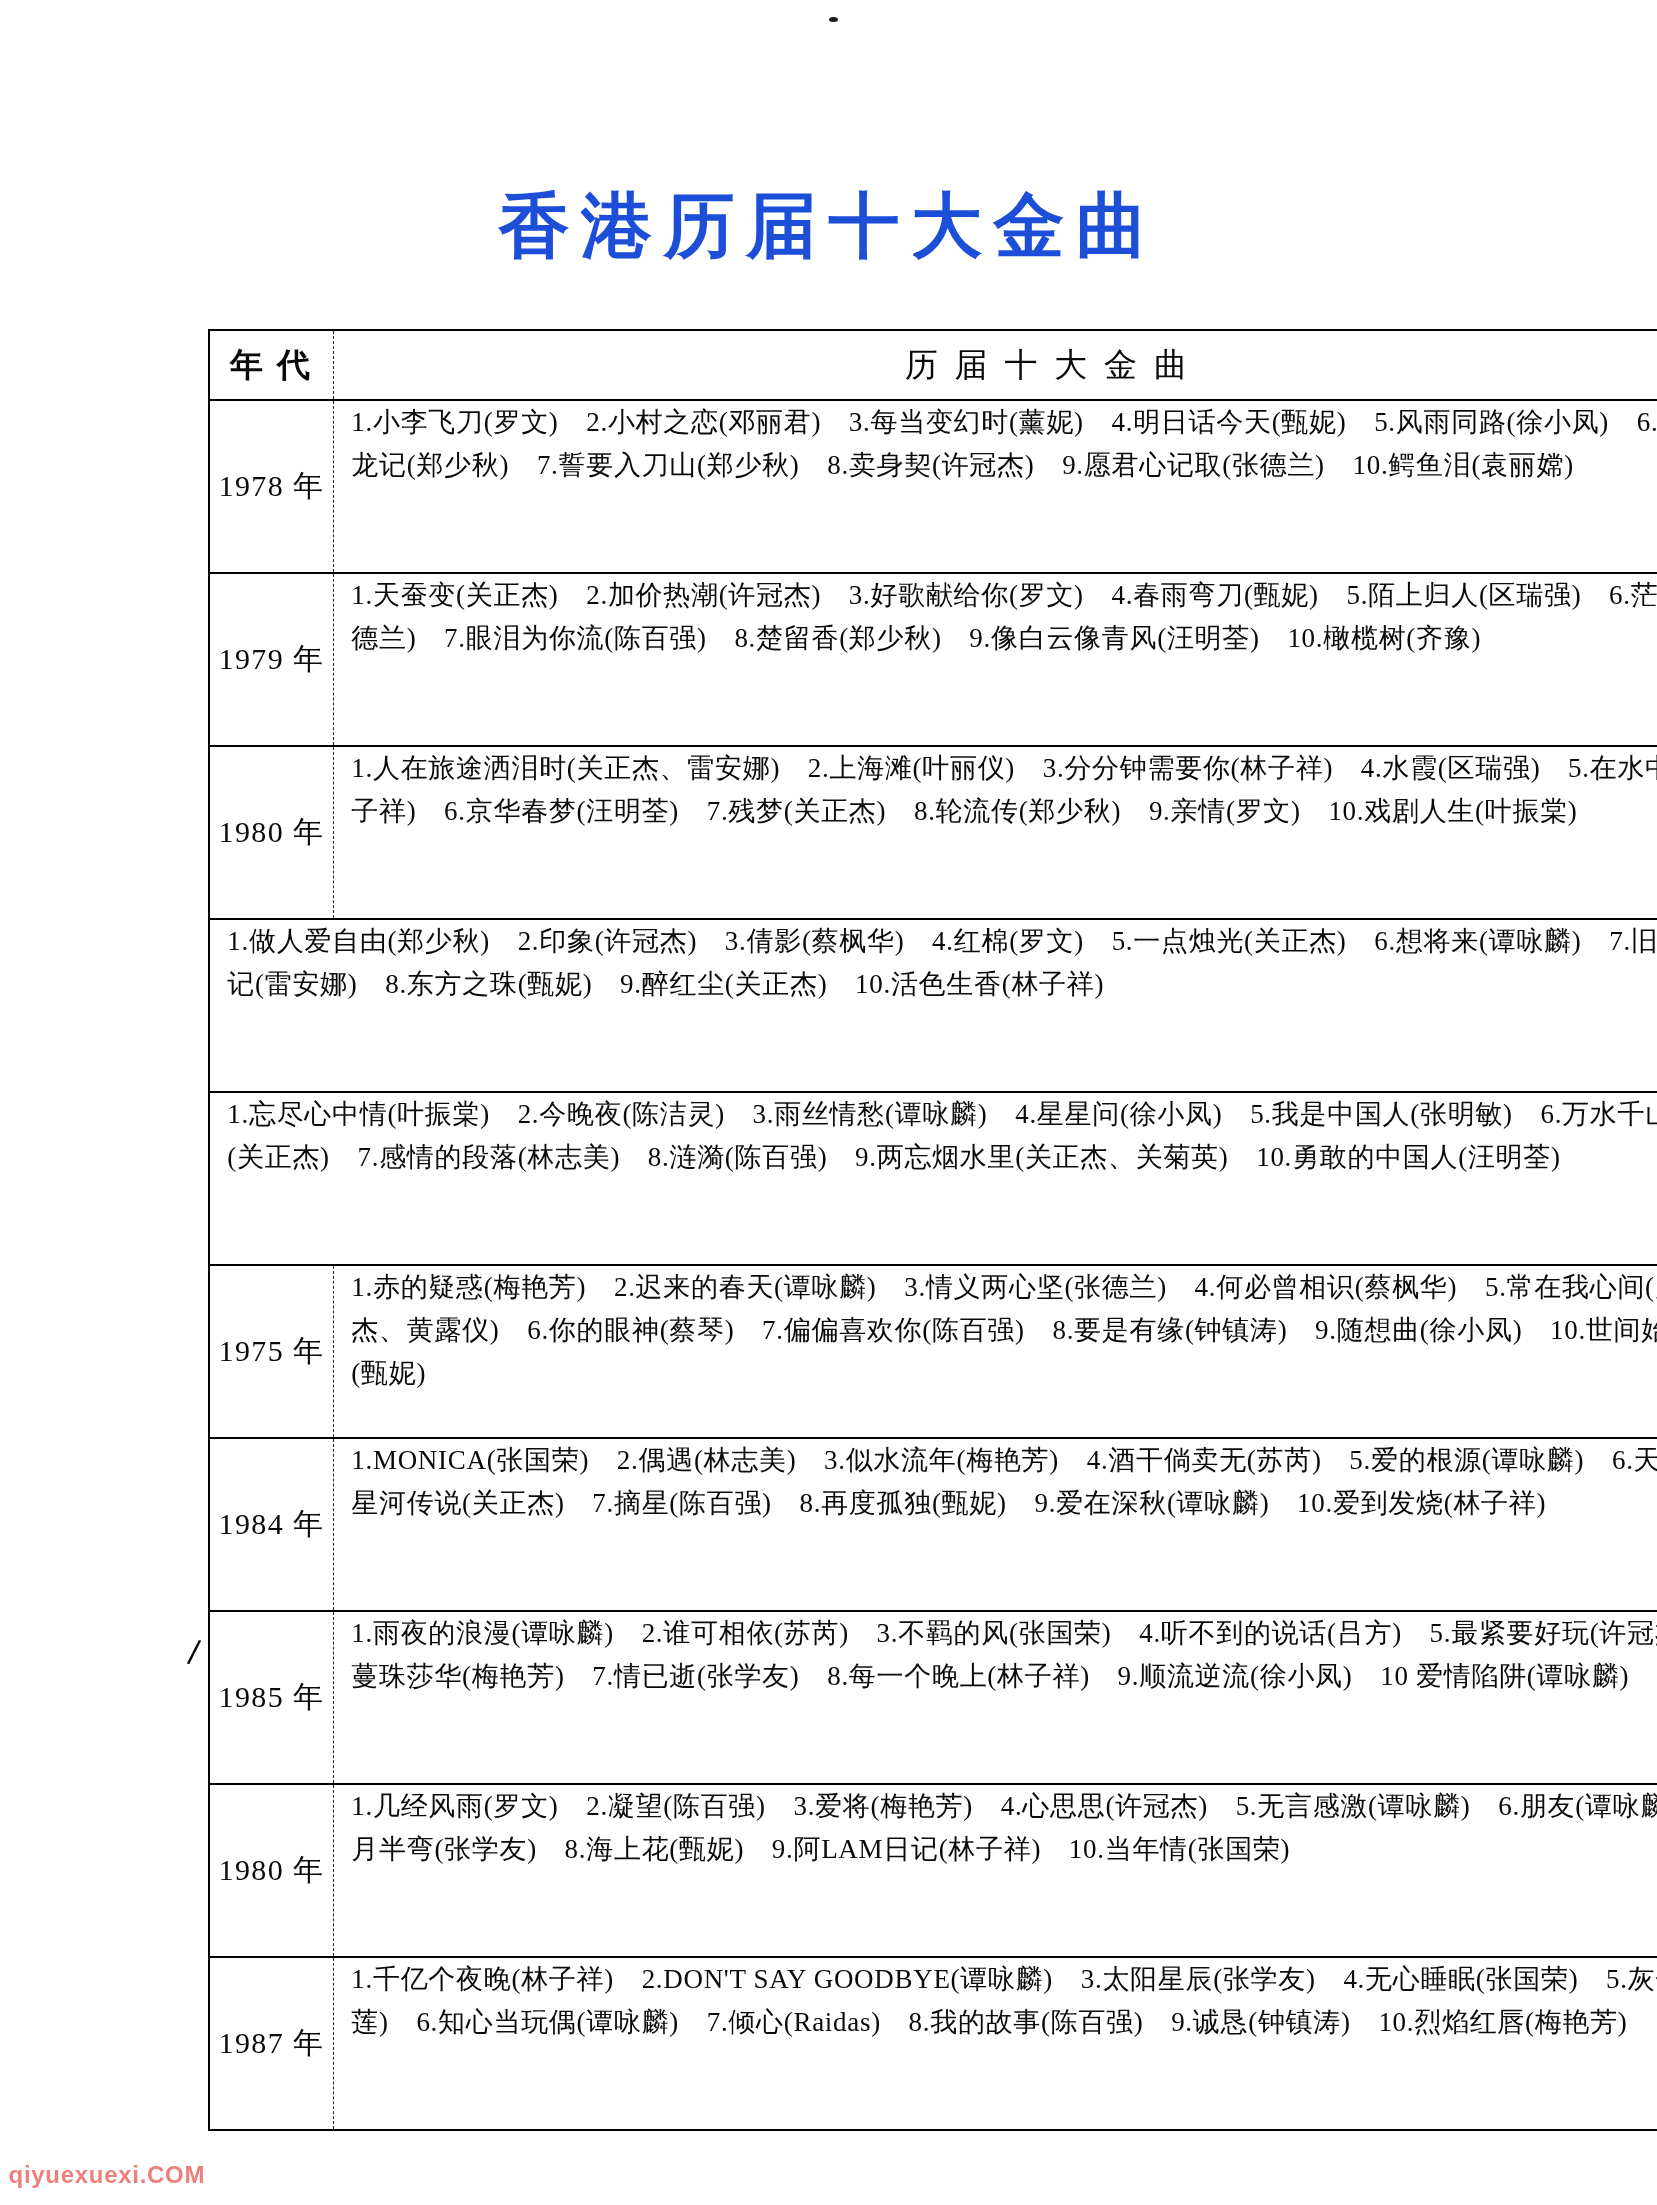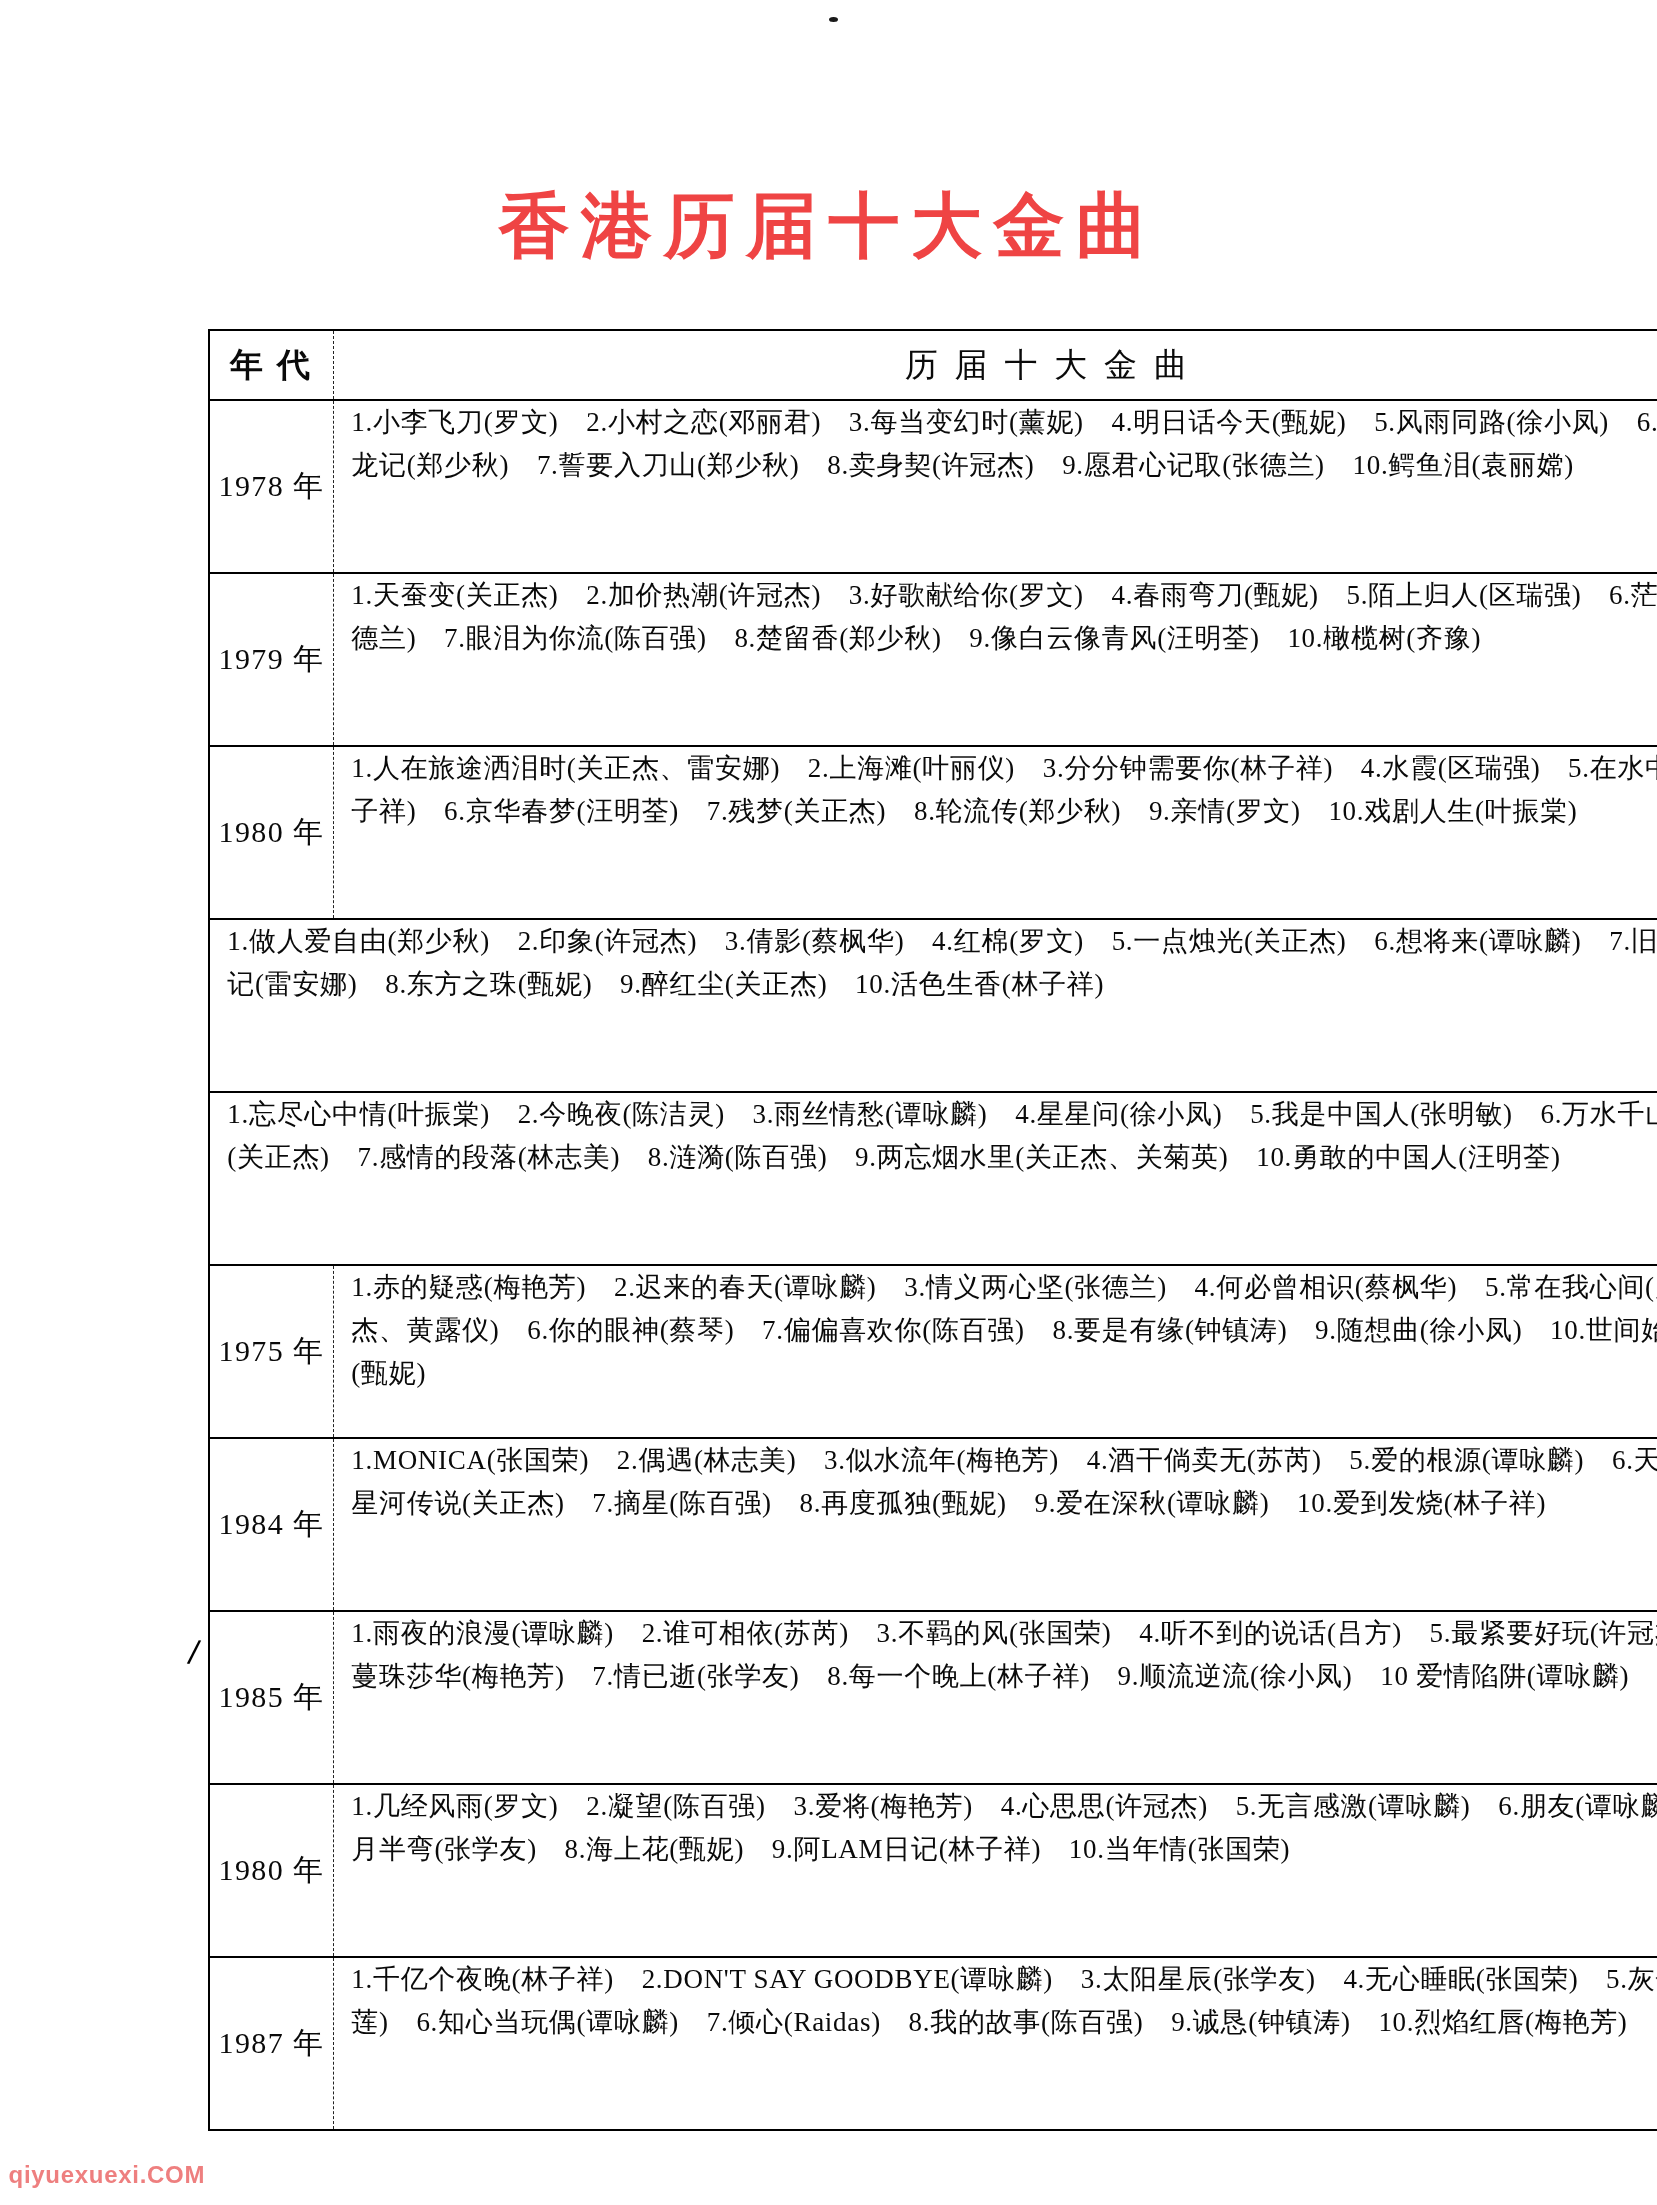--- a/index.html
+++ b/index.html
@@ -9,21 +9,21 @@
     background:#ffffff;
     font-family:"Liberation Serif","DejaVu Serif",serif;
     color:#0a0a0a;
     overflow:hidden;
   }
   .title{
     position:absolute;top:179px;left:0;width:100%;
     margin:0;text-align:center;
     font-family:"Liberation Sans","DejaVu Sans",sans-serif;
     font-weight:900;font-size:71px;letter-spacing:11.5px;
-    color:#ef4444;
+    color:#1d4ed8;
   }
   .songs-table{
     position:absolute;left:208px;top:329px;width:1556px;
     border:2.9px solid #000;box-sizing:border-box;background:#fff;
   }
   .t-header{display:flex;height:68px;border-bottom:2.9px solid #000;}
   .year-col{
     flex:0 0 124px;width:124px;box-sizing:border-box;
     border-right:1.4px dashed #222;
     display:flex;align-items:center;justify-content:center;

